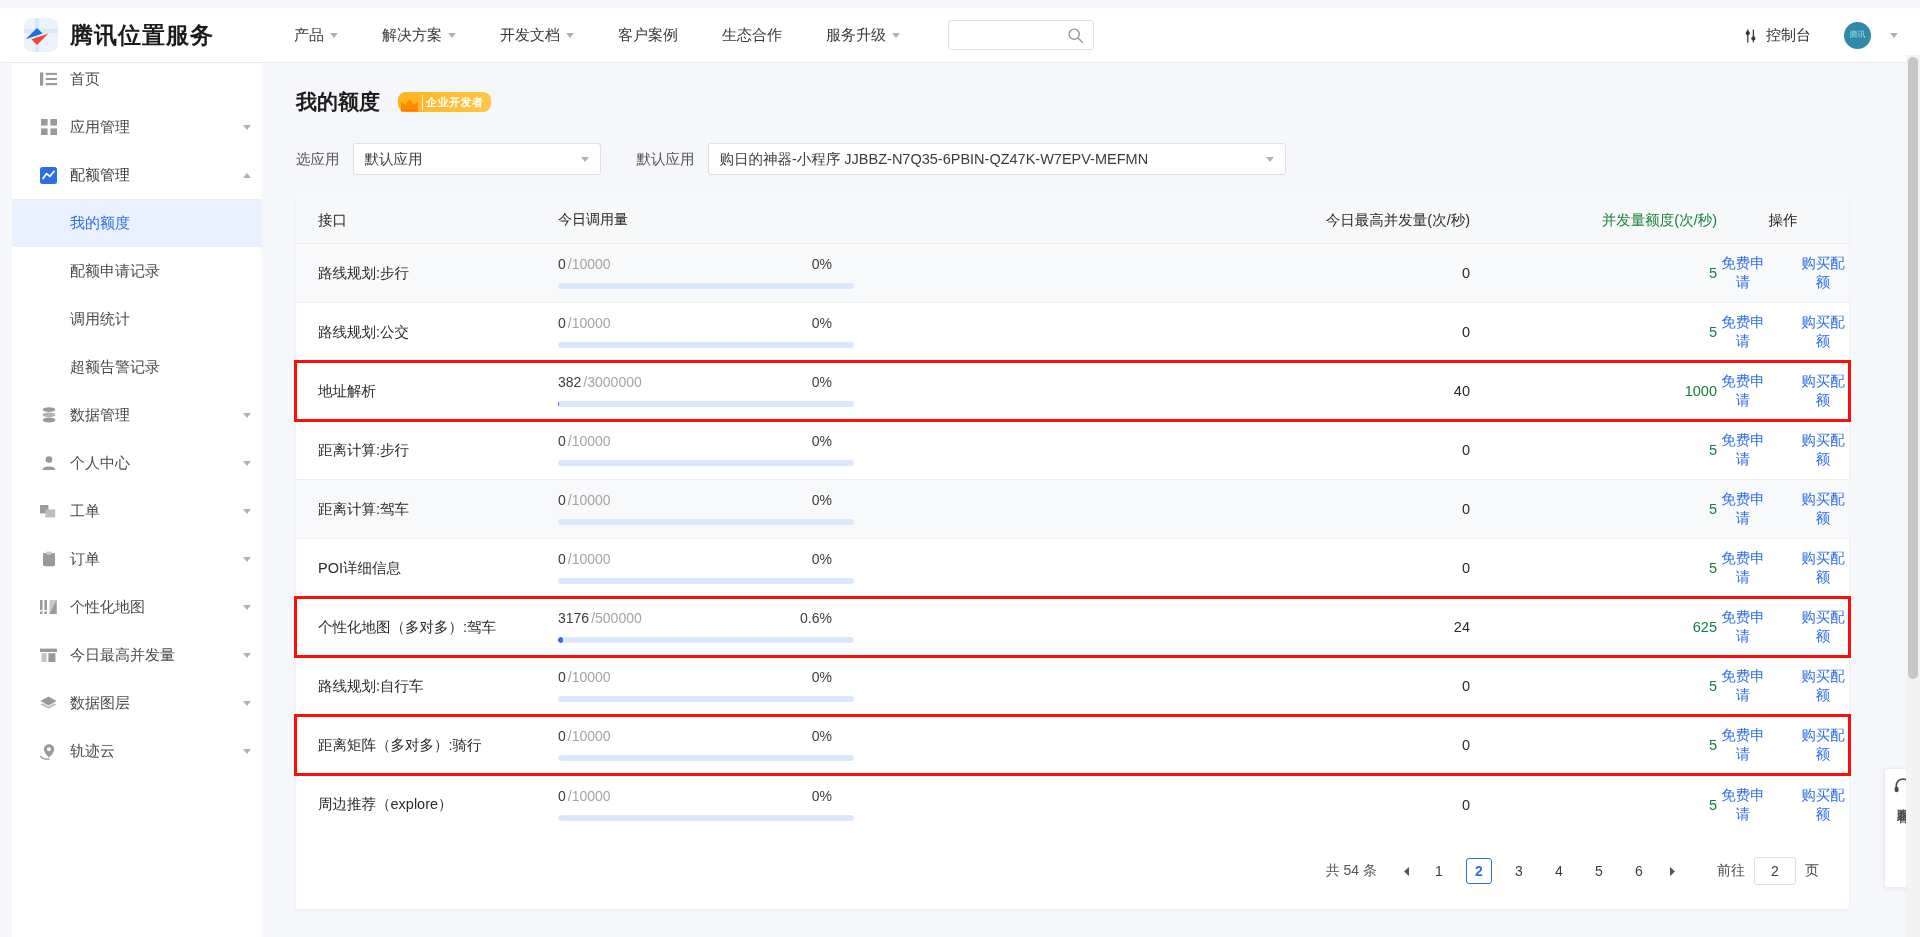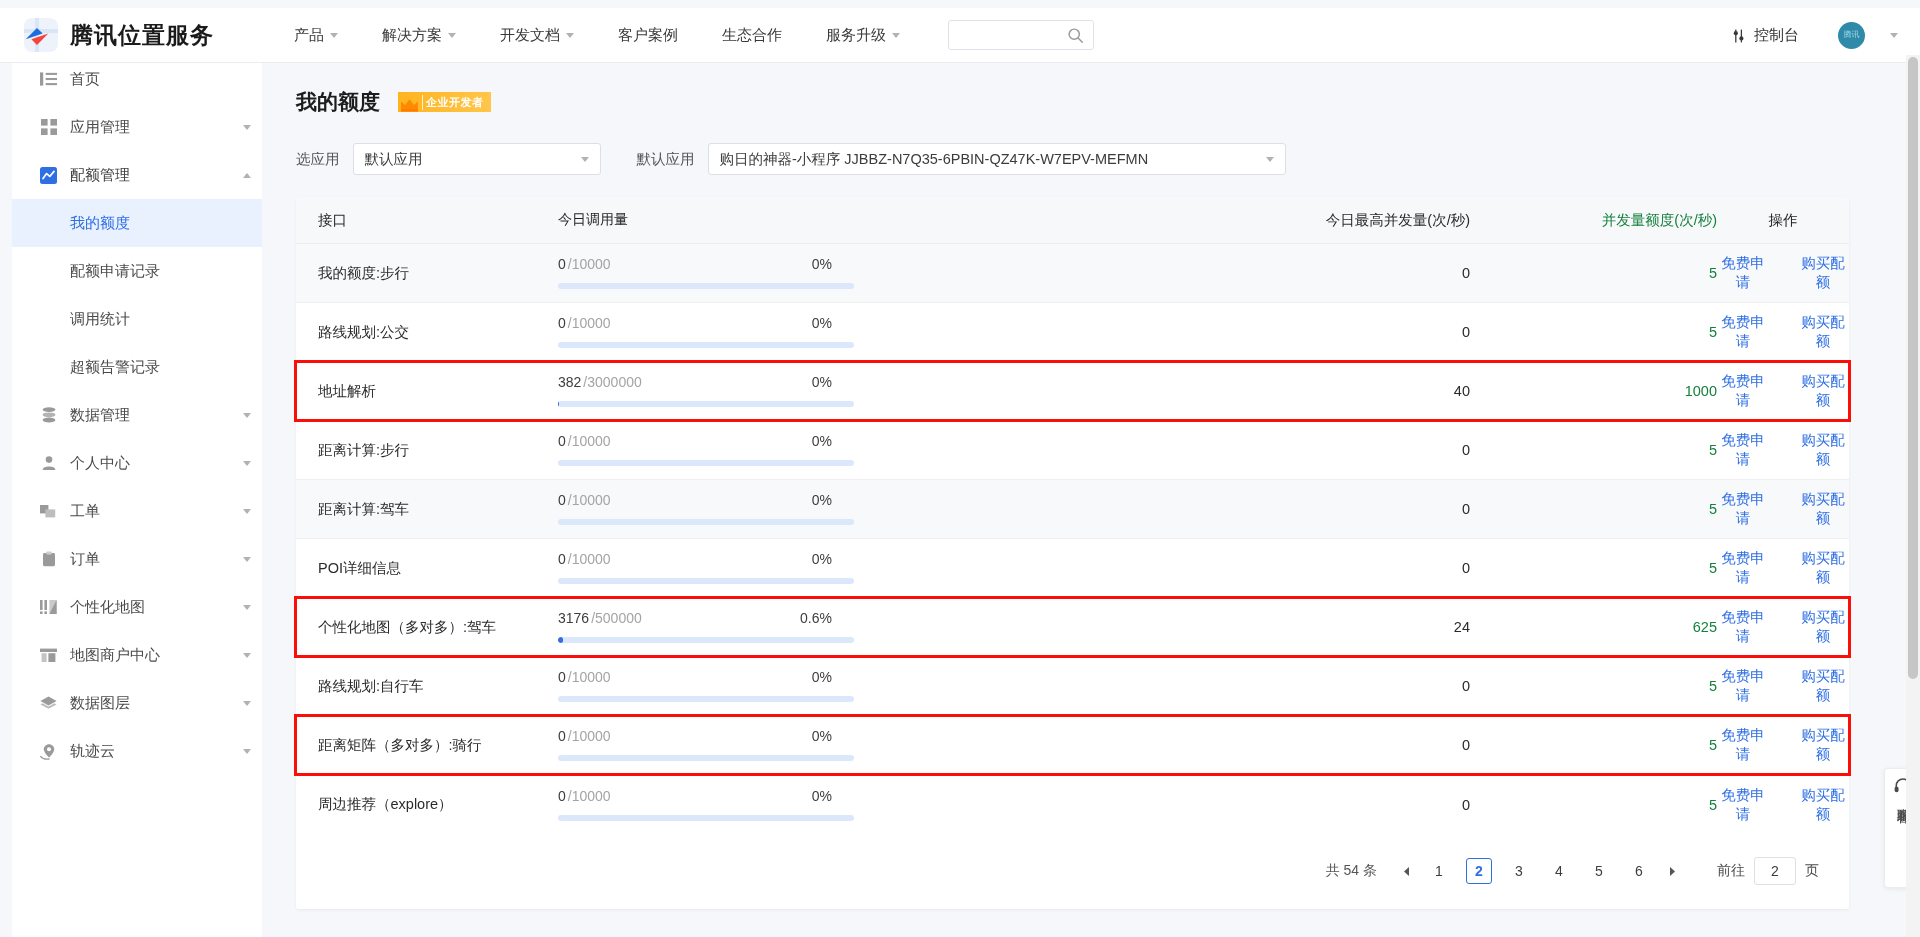--- a/index.html
+++ b/index.html
@@ -58,21 +58,21 @@
 
   .searchbox {
     margin-left: 26px; width: 146px; height: 30px;
     border: 1px solid #dfe2e6; border-radius: 3px; background: #fff;
     display: flex; align-items: center; justify-content: flex-end; padding-right: 9px;
   }
   .searchbox svg { opacity: .62; }
 
   .topright {
     position: absolute; right: 22px; top: 0; height: 55px;
-    display: flex; align-items: center; gap: 25px;
+    display: flex; align-items: center; gap: 19px;
   }
   .console-link {
     display: flex; align-items: center; gap: 7px; font-size: 15px;
     color: #333; cursor: pointer; margin-right: 14px;
   }
   .avatar {
     width: 27px; height: 27px; border-radius: 50%;
     background: #2e8aa8; color: #9fd8e6; font-size: 8px;
     display: flex; align-items: center; justify-content: center;
     overflow: hidden; line-height: 1.05; text-align: center; cursor: pointer;
@@ -105,21 +105,21 @@
   
   .content {
     position: absolute; top: 55px; left: 262px; right: 0; bottom: 0;
     background: #f6f7fb; overflow: hidden;
   }
   .page-head { display: flex; align-items: center; padding: 33px 0 0 34px; }
   .page-title { font-size: 21px; font-weight: 700; color: #1d1d1d; }
   .badge-ent {
     margin-left: 18px; height: 20px; display: flex; align-items: center;
     background: linear-gradient(90deg,#ffb31f,#ffc64a);
-    border-radius: 0; padding-right: 7px; position: relative;
+    border-radius: 8px; padding-right: 7px; position: relative;
   }
   .badge-crown { width: 23px; height: 20px; display: flex; align-items: flex-end;
     justify-content: center; }
   .badge-ent .btext {
     font-size: 11px; color: #fff; font-weight: 700; letter-spacing: .5px;
     padding-left: 3px; border-left: 1px solid rgba(255,255,255,.8); margin-left: 1px;
   }
 
   .filters { display: flex; align-items: center; padding: 27px 0 0 34px; }
   .fl-label { font-size: 14.5px; color: #555; margin-right: 13px; white-space: nowrap; }
@@ -398,21 +398,21 @@
     </div>
 
     <div class="side-item">
       <span class="sic">
         <svg width="17" height="15" viewBox="0 0 17 15">
           <rect x="0" y="0.6" width="17" height="3.4" fill="#9a9a9a"></rect>
           <rect x="1.6" y="5.2" width="5" height="8.8" fill="#c4c4c4"></rect>
           <rect x="8.4" y="5.2" width="7" height="8.8" fill="#9a9a9a"></rect>
         </svg>
       </span>
-      <span class="slabel">地图商户中心</span>
+      <span class="slabel">今日最高并发量</span>
       <span class="caret-down"></span>
     </div>
 
     <div class="side-item">
       <span class="sic">
         <svg width="17" height="15" viewBox="0 0 17 15">
           <path d="M8.5 0.6 L16.6 5 L8.5 9.4 L0.4 5 Z" fill="#9a9a9a"></path>
           <path d="M0.4 8.4 L8.5 12.8 L16.6 8.4 L14.4 7.2 L8.5 10.5 L2.6 7.2 Z" fill="#bdbdbd"></path>
         </svg>
       </span>
@@ -467,21 +467,21 @@
       <div class="thead">
         <div class="c-name">接口</div>
         <div class="c-usage">今日调用量</div>
         <div class="c-conc">今日最高并发量(次/秒)</div>
         <div class="c-quota">并发量额度(次/秒)</div>
         <div class="c-act">操作</div>
       </div>
 
       <div id="rows">
           <div class="tr shade">
-            <div class="c-name">我的额度:步行</div>
+            <div class="c-name">路线规划:步行</div>
             <div class="c-usage">
               <div class="usage-inner">
                 <div class="usage-line">
                   <span class="u-used">0</span>
                   <span class="u-total"> /10000</span>
                   <span class="u-pct">0%</span>
                 </div>
                 <div class="bar">
                   <i style="width: 0%;"></i>
                 </div>

